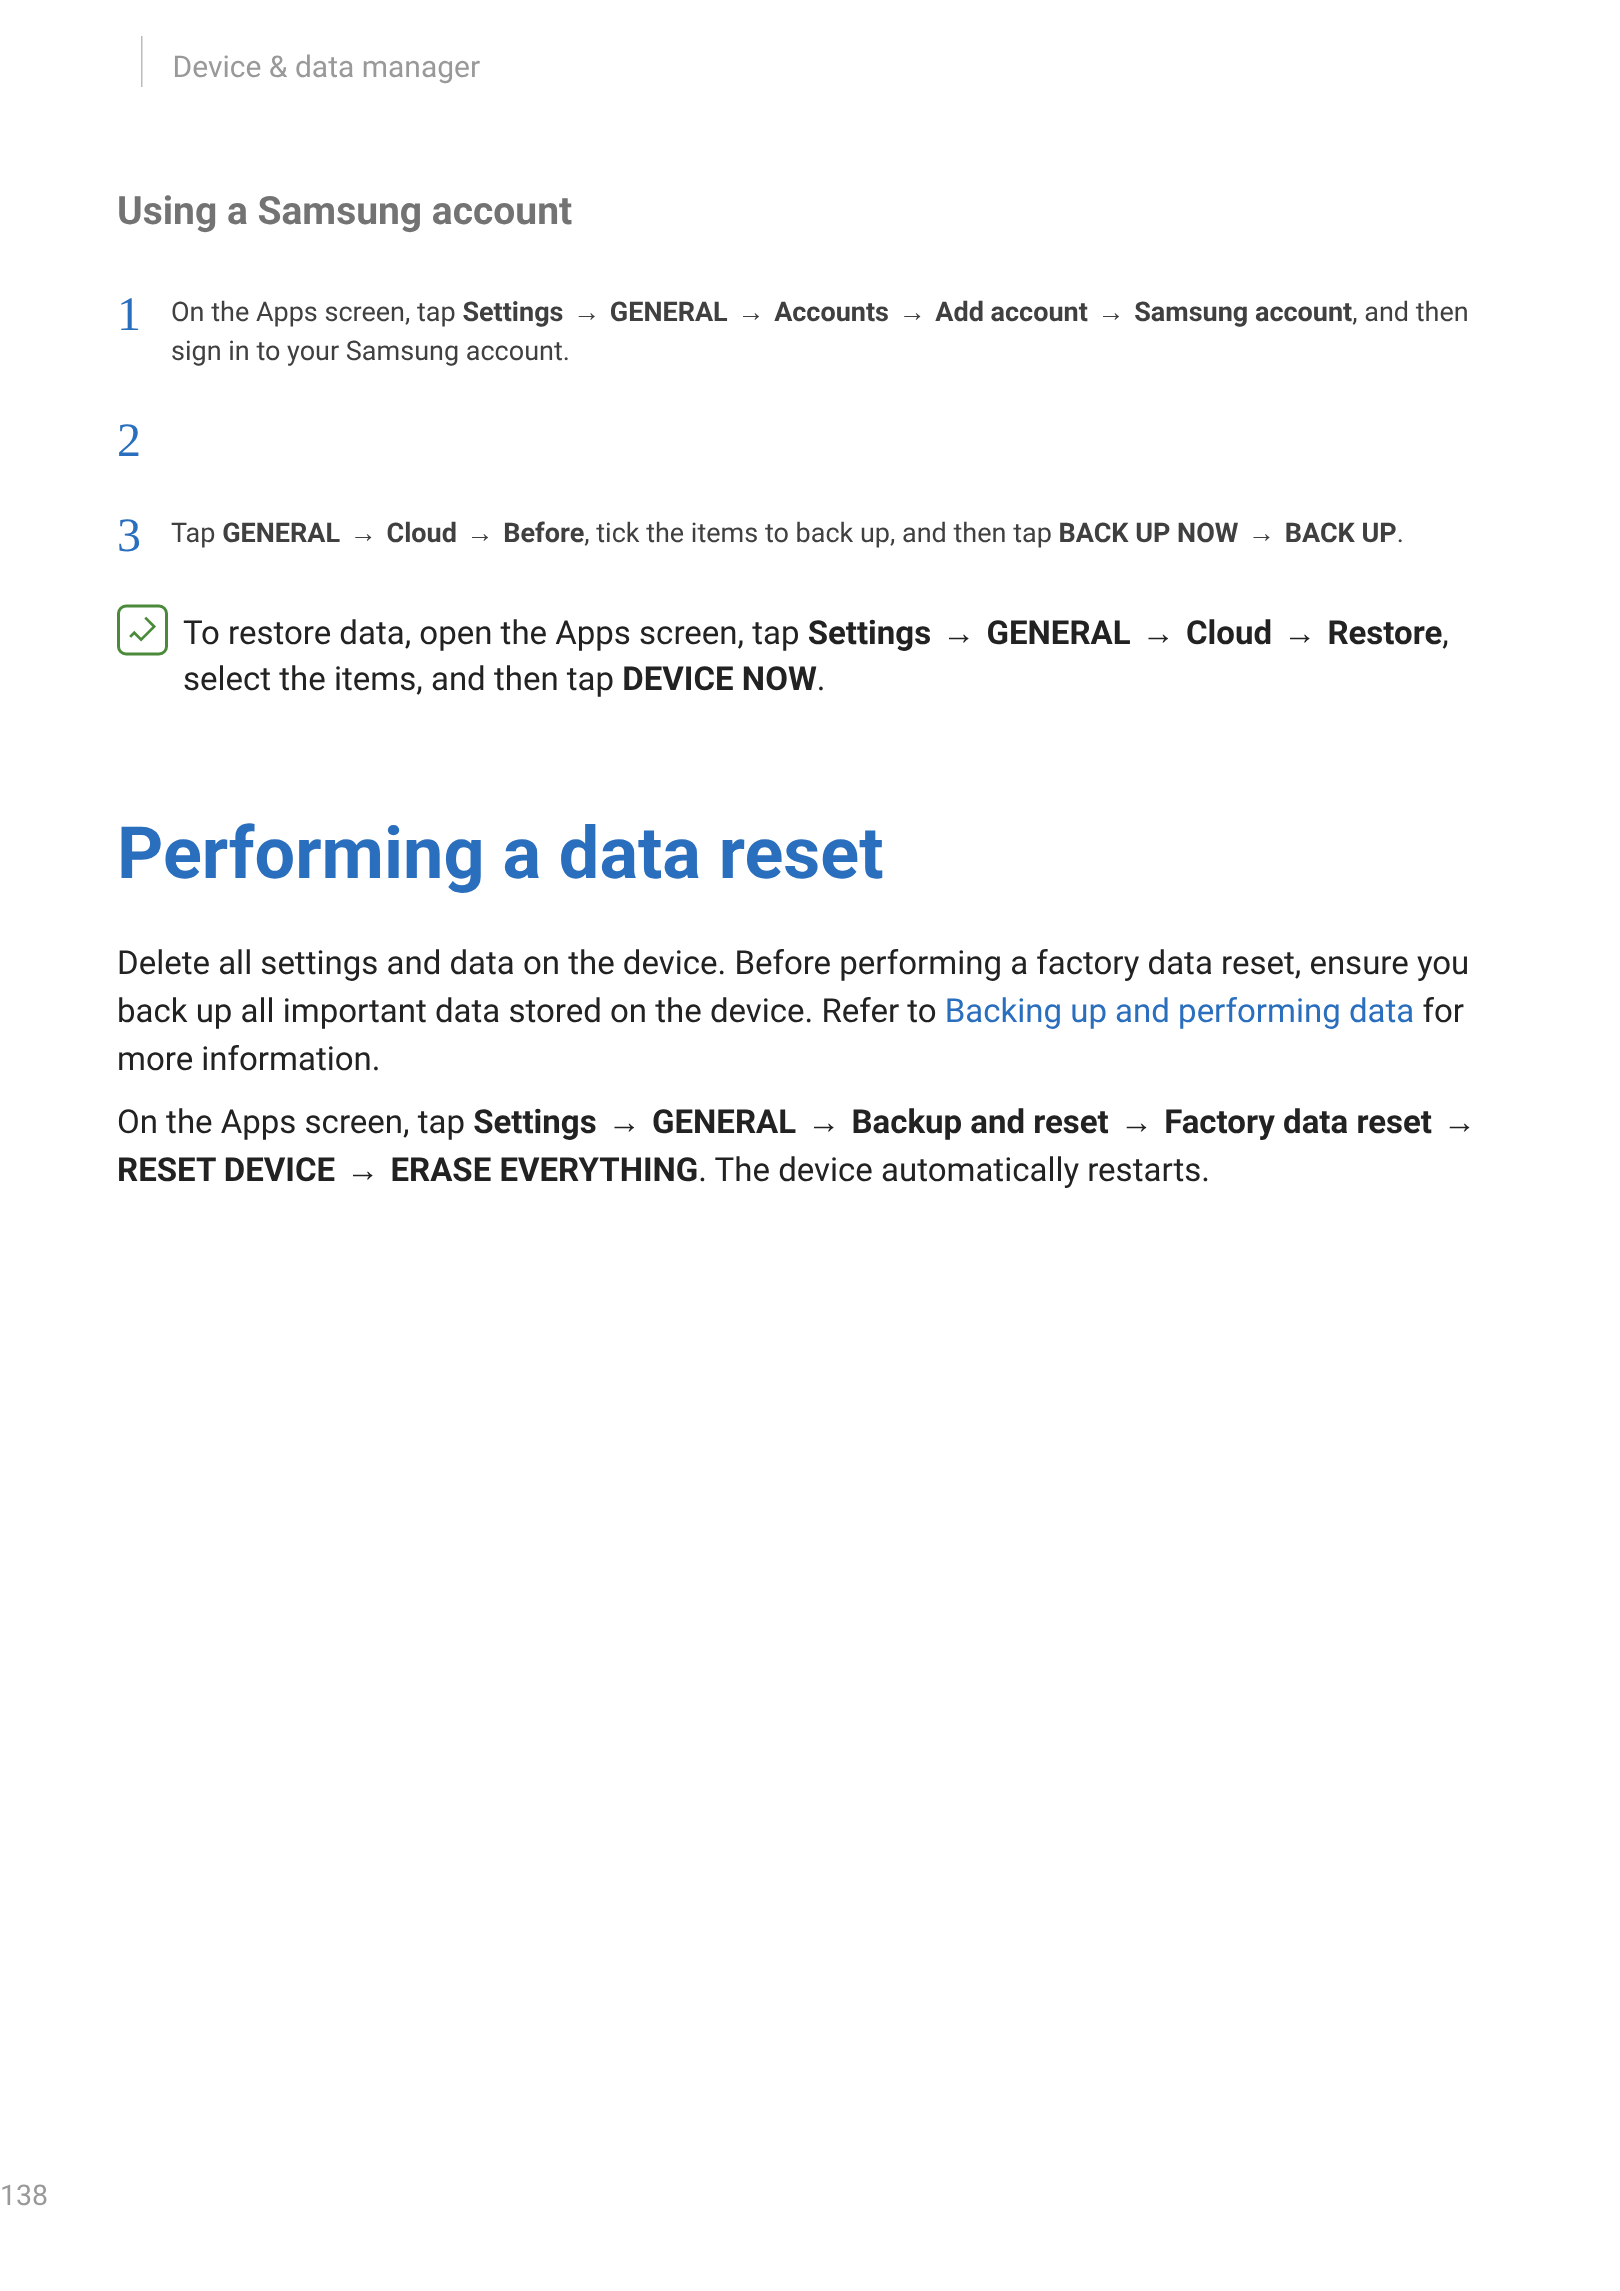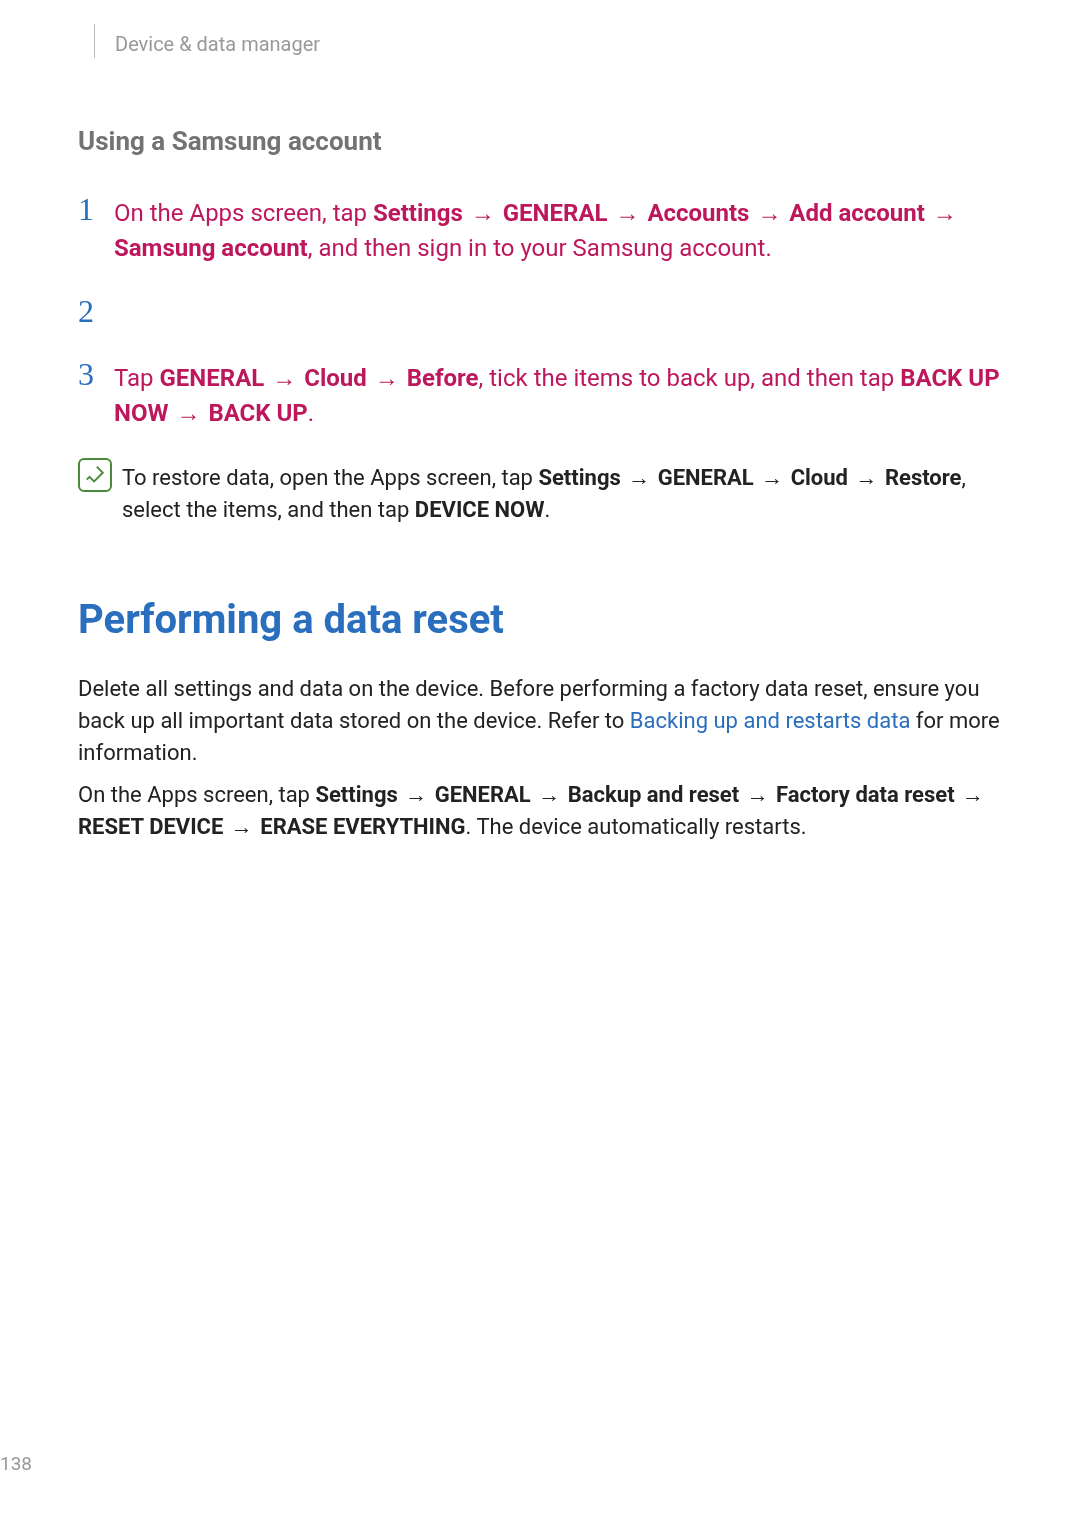--- a/index.html
+++ b/index.html
@@ -50,22 +50,22 @@
       font-size: 32px;
       font-weight: 400;
       color: #2a6ebe;
       width: 36px;
       flex-shrink: 0;
       line-height: 1.1;
       text-align: left;
       font-family: Georgia, serif;
     }
     .step-text {
-      font-size: 24px;
-      color: #be185d;
+      font-size: 18px;
+      color: #404040;
       line-height: 1.45;
       padding-top: 4px;
     }
     .step-text b {
       font-weight: 700;
     }
     .arrow {
       padding: 0 2px;
     }
     .note-row {
@@ -90,21 +90,21 @@
     .note-text {
       font-size: 22px;
       color: #222;
       line-height: 1.45;
       padding-top: 4px;
     }
     .note-text b {
       font-weight: 700;
     }
     .main-heading {
-      font-size: 40px;
+      font-size: 48px;
       font-weight: 700;
       color: #2a6ebe;
       margin-top: 70px;
       margin-bottom: 30px;
     }
     .body-para {
       font-size: 22px;
       color: #222;
       line-height: 1.45;
       margin-bottom: 10px;
@@ -165,21 +165,21 @@
       </div>
     </div>
     <div class="note-text">
       <span>To restore data, open the Apps screen, tap </span><b>Settings</b><span class="arrow"> → </span><b>GENERAL</b><span class="arrow"> → </span><b>Cloud</b><span class="arrow"> → </span><b>Restore</b><span>, select the items, and then tap </span><b>DEVICE NOW</b><span>.</span>
     </div>
   </div>
 
   <div class="main-heading">Performing a data reset</div>
 
   <div class="body-para">
-    <span>Delete all settings and data on the device. Before performing a factory data reset, ensure you back up all important data stored on the device. Refer to </span><span class="link">Backing up and restarts data</span><span> for more information.</span>
+    <span>Delete all settings and data on the device. Before performing a factory data reset, ensure you back up all important data stored on the device. Refer to </span><span class="link">Backing up and performing data</span><span> for more information.</span>
   </div>
 
   <div class="body-para">
     <span>On the Apps screen, tap </span><b>Settings</b><span class="arrow"> → </span><b>GENERAL</b><span class="arrow"> → </span><b>Backup and reset</b><span class="arrow"> → </span><b>Factory data reset</b><span class="arrow"> → </span><b>RESET DEVICE</b><span class="arrow"> → </span><b>ERASE EVERYTHING</b><span>. The device automatically restarts.</span>
   </div>
 
 </div>
 
 <div class="page-number">138</div>
 

